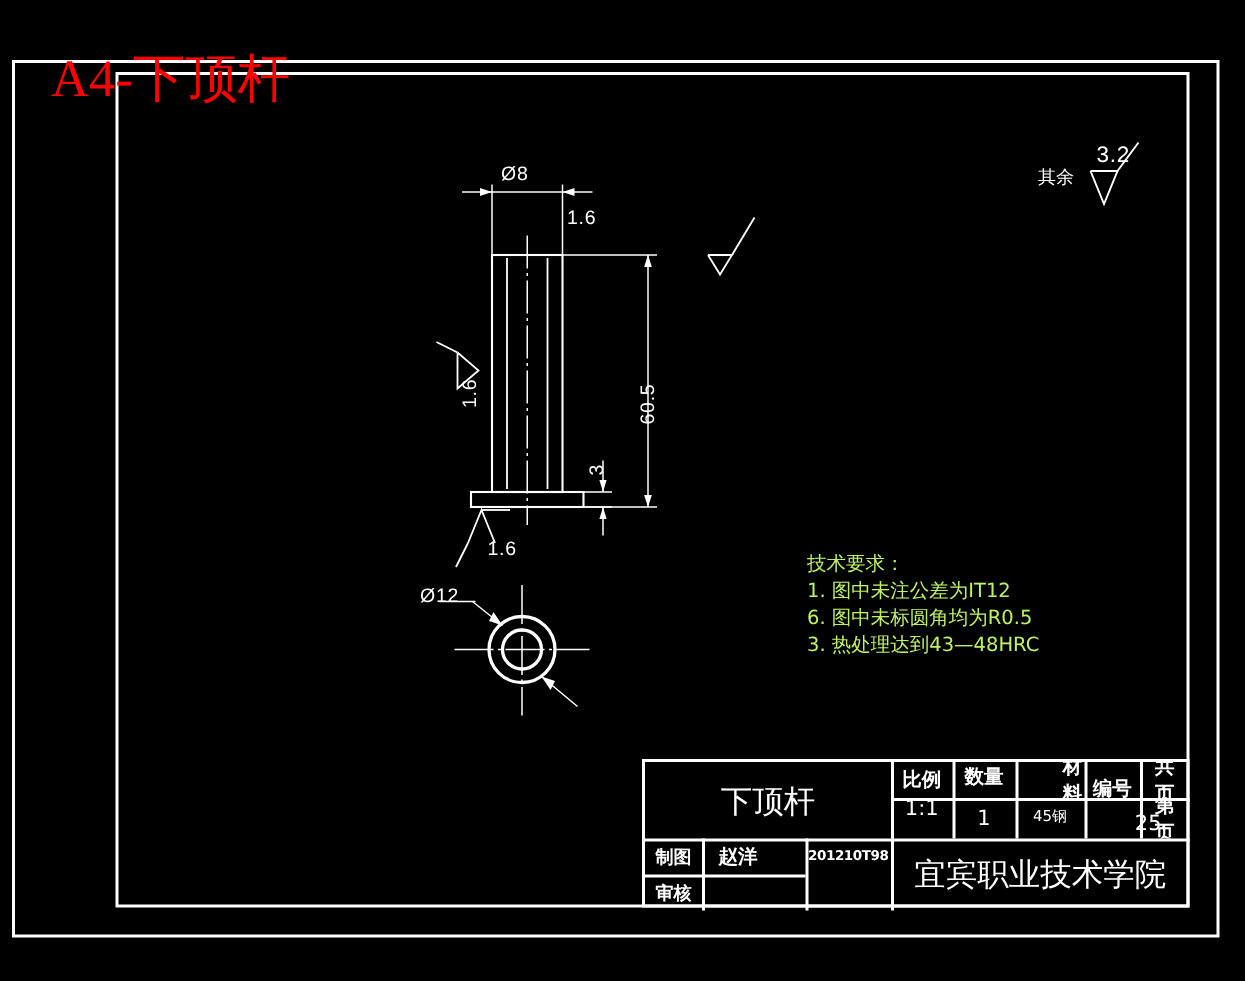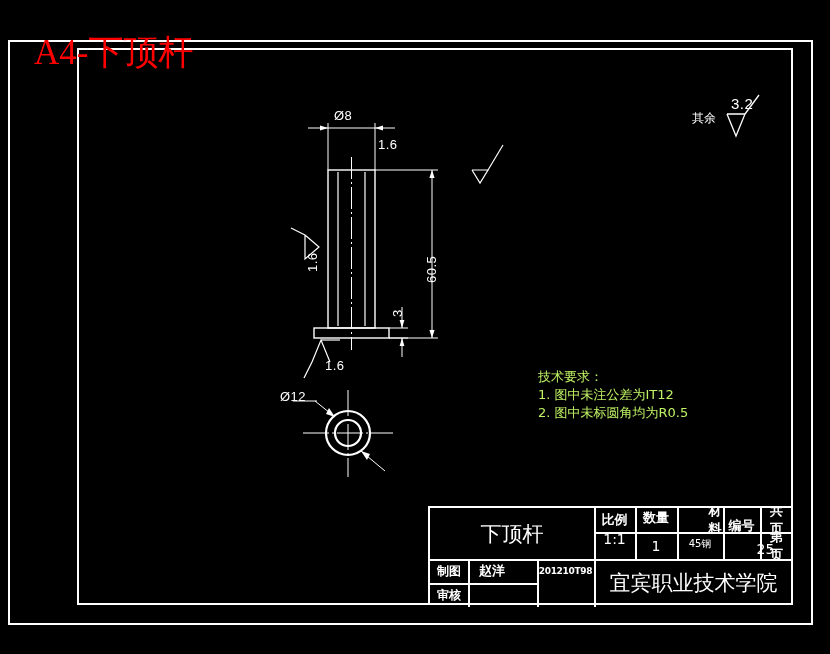--- a/index.html
+++ b/index.html
@@ -206,21 +206,22 @@
   <div class="abs dtext-cn" style="left:692px; top:110px; font-size:12px;">其余</div>
   <div class="abs dtext" style="left:731px; top:95px; font-size:15px;">3.2</div>
   <svg class="abs" style="left:725px; top:112px; width:45px; height:35px;" viewBox="0 0 45 35">
     <polyline points="2,2 20,2 11,24 2,2" fill="none" stroke="#ffffff" stroke-width="1.3"></polyline>
     <line x1="20" y1="2" x2="34" y2="-17" stroke="#ffffff" stroke-width="1.3"></line>
   </svg>
 
   <div class="abs" id="tech-req">
     <div>技术要求：</div>
     <div>1. 图中未注公差为IT12</div>
-    <div>2. 图中未标圆角均为R0.5</div>
+    <div>6. 图中未标圆角均为R0.5</div>
+    <div>3. 热处理达到43—48HRC</div>
   </div>
 
   <div class="abs" id="title-block">
 
     <div class="tb-line-h" style="left:164px; top:24px; width:199px;"></div>
     <div class="tb-line-h" style="left:0px; top:51px; width:363px;"></div>
     <div class="tb-line-h" style="left:0px; top:75px; width:107px;"></div>
 
     <div class="tb-line-v" style="left:164px; top:0px; height:51px;"></div>
     <div class="tb-line-v" style="left:205px; top:0px; height:51px;"></div>

